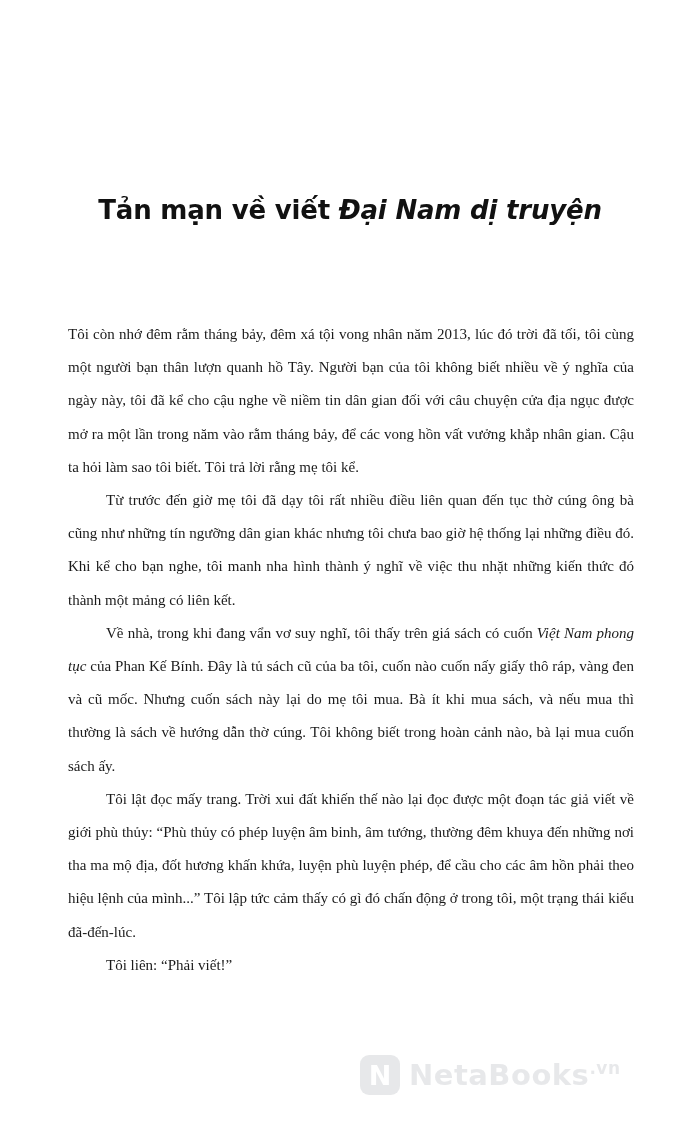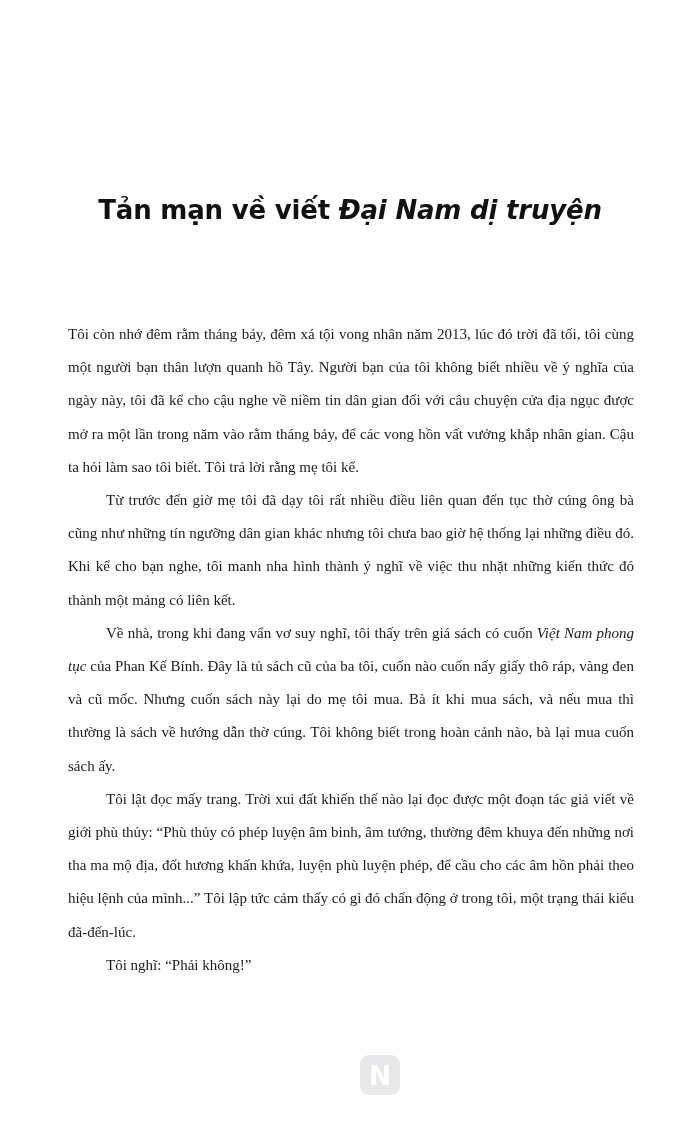--- a/index.html
+++ b/index.html
@@ -112,20 +112,21 @@
 
   <h1 class="chapter-title">
     <span>Tản mạn về viết </span><span class="ital">Đại Nam dị truyện</span>
   </h1>
 
   <div class="body-text">
     <p class="first">Tôi còn nhớ đêm rằm tháng bảy, đêm xá tội vong nhân năm 2013, lúc đó trời đã tối, tôi cùng một người bạn thân lượn quanh hồ Tây. Người bạn của tôi không biết nhiều về ý nghĩa của ngày này, tôi đã kể cho cậu nghe về niềm tin dân gian đối với câu chuyện cửa địa ngục được mở ra một lần trong năm vào rằm tháng bảy, để các vong hồn vất vưởng khắp nhân gian. Cậu ta hỏi làm sao tôi biết. Tôi trả lời rằng mẹ tôi kể.</p>
     <p>Từ trước đến giờ mẹ tôi đã dạy tôi rất nhiều điều liên quan đến tục thờ cúng ông bà cũng như những tín ngưỡng dân gian khác nhưng tôi chưa bao giờ hệ thống lại những điều đó. Khi kể cho bạn nghe, tôi manh nha hình thành ý nghĩ về việc thu nhặt những kiến thức đó thành một mảng có liên kết.</p>
     <p><span>Về nhà, trong khi đang vẩn vơ suy nghĩ, tôi thấy trên giá sách có cuốn </span><i>Việt Nam phong tục</i><span> của Phan Kế Bính. Đây là tủ sách cũ của ba tôi, cuốn nào cuốn nấy giấy thô ráp, vàng đen và cũ mốc. Nhưng cuốn sách này lại do mẹ tôi mua. Bà ít khi mua sách, và nếu mua thì thường là sách về hướng dẫn thờ cúng. Tôi không biết trong hoàn cảnh nào, bà lại mua cuốn sách ấy.</span></p>
     <p>Tôi lật đọc mấy trang. Trời xui đất khiến thế nào lại đọc được một đoạn tác giả viết về giới phù thủy: “Phù thủy có phép luyện âm binh, âm tướng, thường đêm khuya đến những nơi tha ma mộ địa, đốt hương khấn khứa, luyện phù luyện phép, để cầu cho các âm hồn phải theo hiệu lệnh của mình...” Tôi lập tức cảm thấy có gì đó chấn động ở trong tôi, một trạng thái kiểu đã-đến-lúc.</p>
-    <p>Tôi nghĩ: “Phải không!”</p>
+    <p>Tôi liên: “Phải viết!”</p>
   </div>
 
   <div class="watermark">
     <div class="mark"></div>
+    <div class="wm-text"><span>NetaBooks</span><span class="wm-suffix">.vn</span></div>
   </div>
 
 </div>
 
 </body></html>

